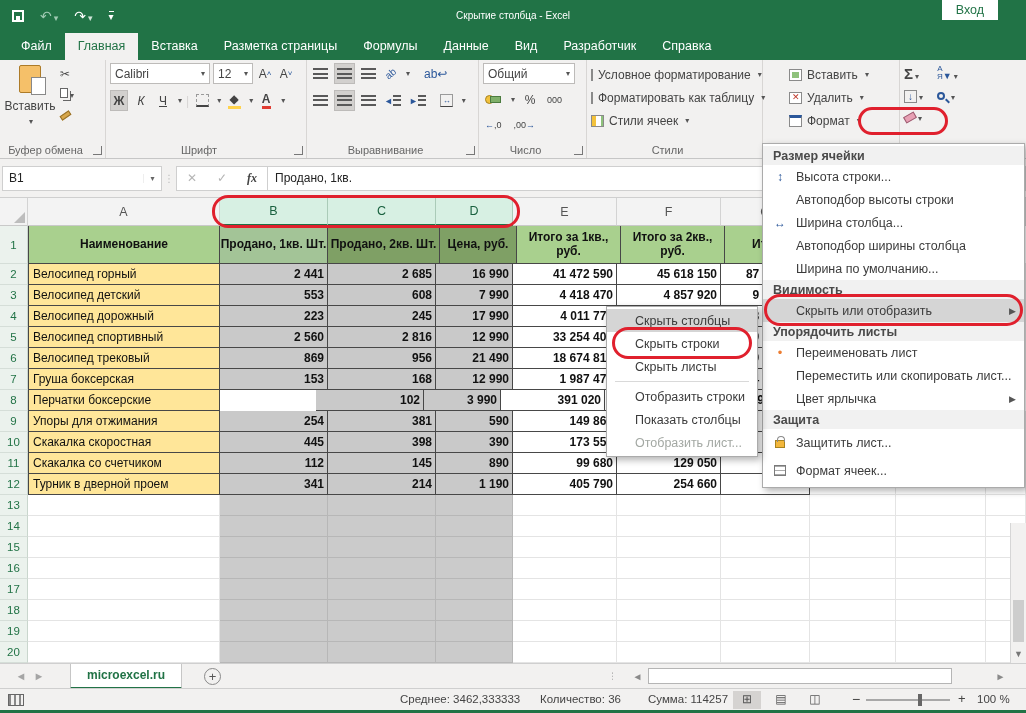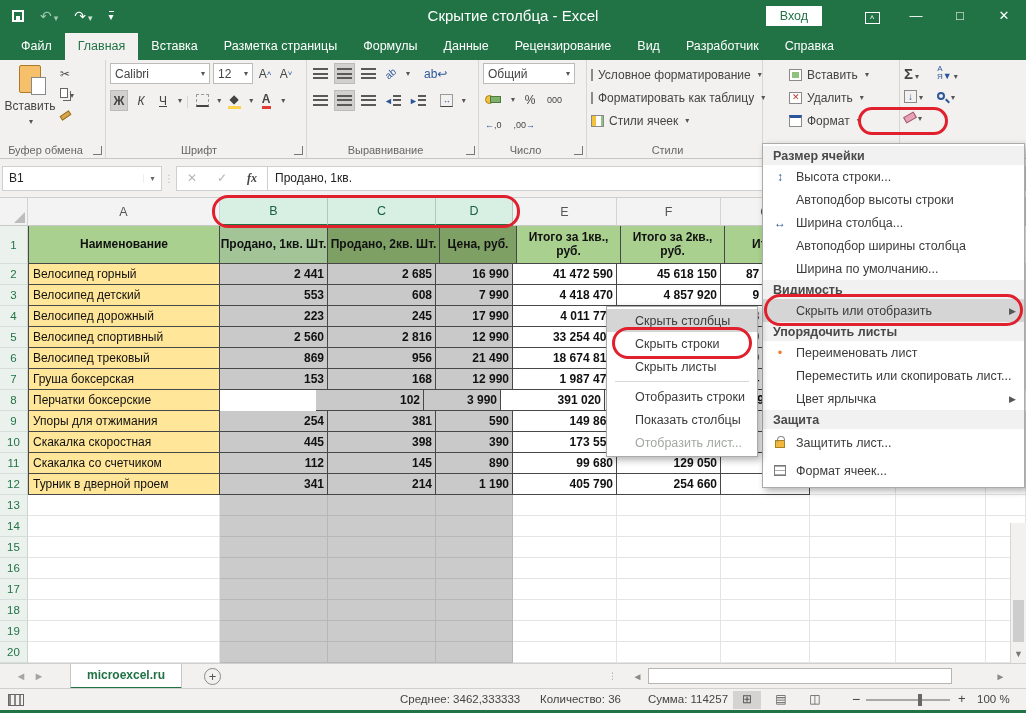--- a/index.html
+++ b/index.html
@@ -8,22 +8,22 @@
 
   
   .titlebar{height:32px;background:#217346;position:relative;color:#fff;}
   .qat{position:absolute;left:12px;top:0;height:32px;display:flex;align-items:center;gap:16px;font-size:14px;}
   .icon-save{width:12px;height:12px;border:2px solid #fff;position:relative;display:inline-block;}
   .icon-save:after{content:"";position:absolute;left:2px;top:4px;width:4px;height:4px;background:#fff;}
   .undo{color:#9fc9b2;}
   .redo{color:#fff;}
   .qat .chev{font-size:9px;color:#cfe5d8;}
   .qat-custom{color:#fff;font-size:10px;border-top:1.5px solid #fff;padding-top:1px;line-height:8px;}
-  .wtitle{position:absolute;left:0;right:0;top:0;line-height:32px;text-align:center;font-size:15px;color:#fff;}
-  .tb-right{position:absolute;right:0;top:0;height:32px;display:flex;align-items:center;gap:0;}
+  .wtitle{position:absolute;left:0;right:0;top:0;line-height:32px;text-align:center;font-size:10px;color:#fff;}
+  .tb-right{position:absolute;right:0;top:0;height:32px;display:flex;align-items:center;gap:0;flex-direction:column;}
   .signin{background:#fff;color:#217346;font-size:12.5px;padding:3px 14px;margin-right:28px;}
   .winbtn{width:44px;text-align:center;font-size:13px;color:#fff;line-height:32px;}
   .ribdisp{width:15px;height:12px;border:1.5px solid #fff;display:inline-block;position:relative;font-size:8px;line-height:10px;text-align:center;}
 
   
   .tabbar{height:28px;background:#217346;display:flex;align-items:flex-end;padding-left:8px;color:#fff;font-size:12.5px;position:relative;}
   .tab{padding:6px 13px 7px 13px;}
   .tab.active{background:#f2f1f0;color:#217346;}
   .tab-extras{position:absolute;right:10px;bottom:0;display:flex;align-items:center;gap:6px;padding:6px 0 7px 0;}
   .bulb{width:9px;height:9px;border:1.5px solid #fff;border-radius:50%;display:inline-block;position:relative;}
@@ -169,21 +169,20 @@
     </div>
   </div>
 
   <div class="tabbar">
     <span class="tab">Файл</span>
     <span class="tab active">Главная</span>
     <span class="tab">Вставка</span>
     <span class="tab">Разметка страницы</span>
     <span class="tab">Формулы</span>
     <span class="tab">Данные</span>
-    <span class="tab">Рецензирование</span>
     <span class="tab">Вид</span>
     <span class="tab">Разработчик</span>
     <span class="tab">Справка</span>
   </div>
 
   <div class="ribbon">
     <div class="rgroup" style="width:106px">
       <div class="bigbtn">
         <span class="icon-clip"></span>
         <span class="biglabel">Вставить</span><span class="chev">▾</span>

